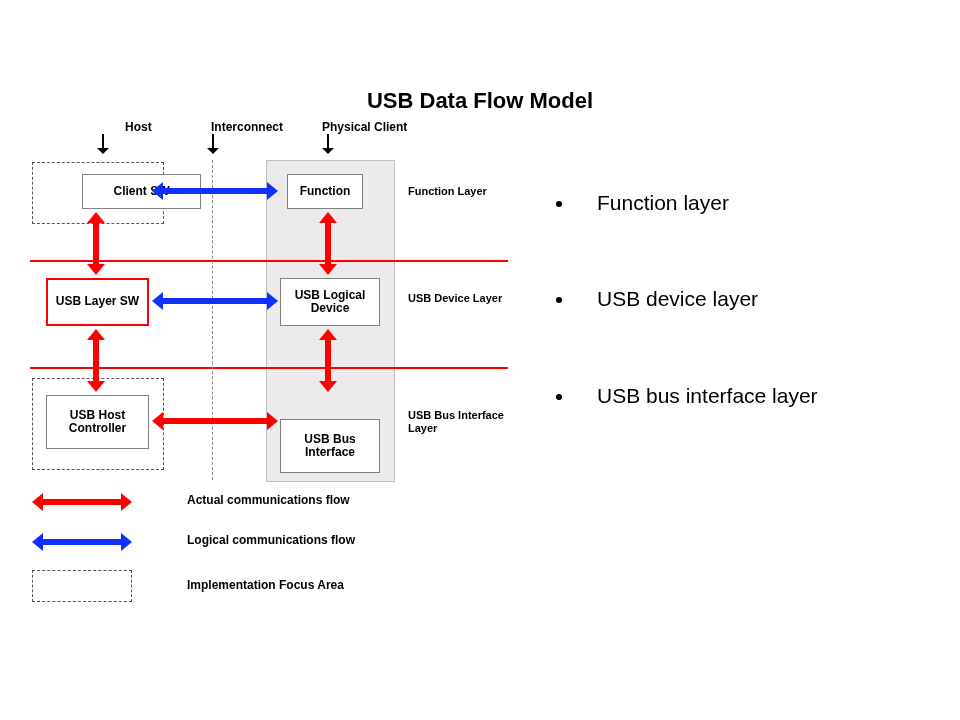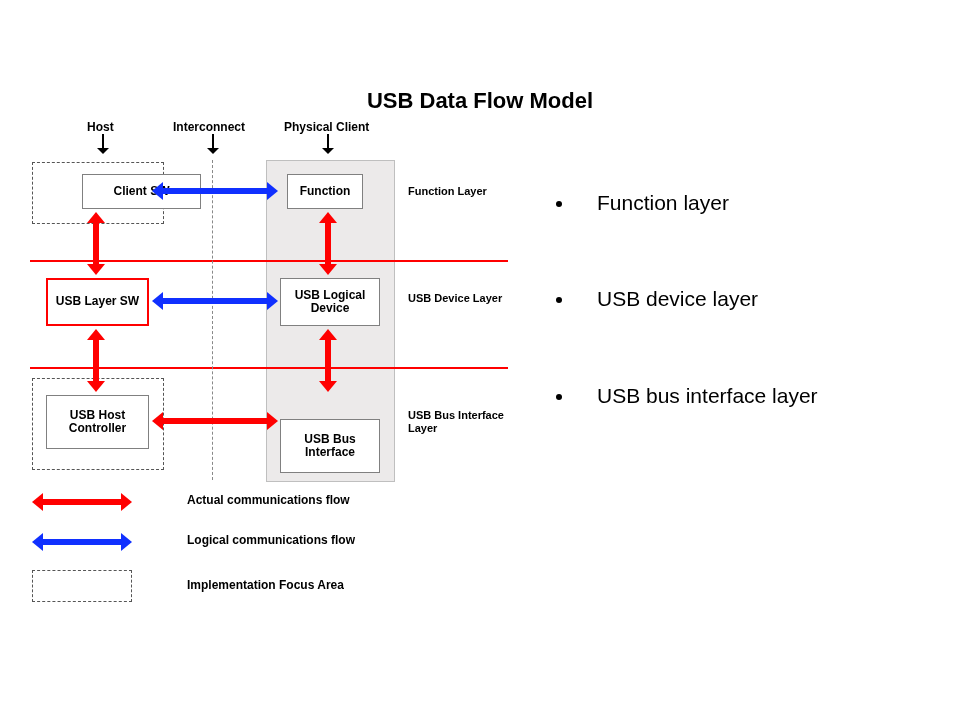--- a/index.html
+++ b/index.html
@@ -39,21 +39,21 @@
   }
 
   
   .diag {
     position:absolute;
     left:30px; top:120px;
     width:505px; height:500px;
   }
 
   
-  .colhdr { position:absolute; font-size:12px; font-weight:bold; }
+  .colhdr { position:absolute; font-size:12px; font-weight:bold;margin-left:38px; }
   .smallarrow {
     position:absolute;
     display:block;
     top: 14px;
   }
   .smallarrow::before {
     content:'';
     position:absolute; left:5px; top:0; width:1.6px; height:16px; background:#000;
   }
   .smallarrow::after {

